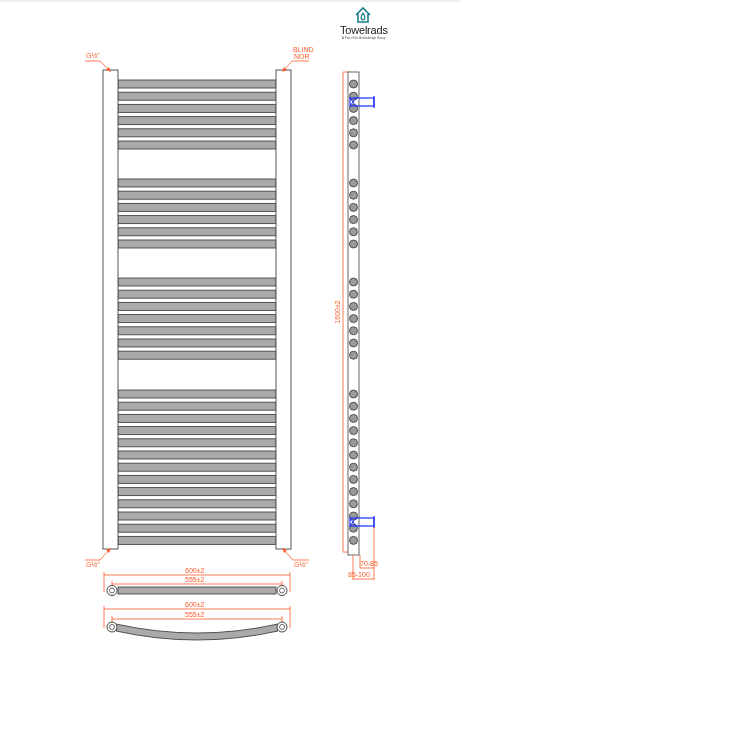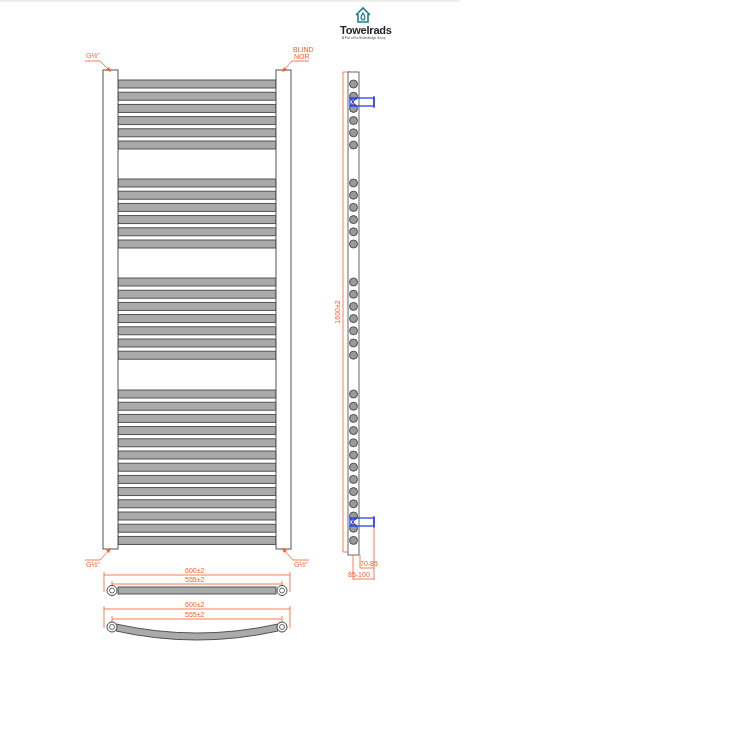--- a/index.html
+++ b/index.html
@@ -1,19 +1,19 @@
 <!DOCTYPE html>
 <html><head>
   <meta charset="utf-8">
   <style>
     html, body { margin: 0; padding: 0; background: #ffffff; }
     body { width: 750px; height: 750px; position: relative; overflow: hidden; font-family: "Liberation Sans", sans-serif; }
     .topline { position: absolute; left: 0; top: 0; width: 460px; height: 2px; background: #eeeeee; }
     .logo { position: absolute; left: 340px; top: 6px; width: 44px; height: 32px; }
-    .logo-text { position: absolute; left: 0; top: 18px; font-size: 11px; font-weight: bold; color: #222; letter-spacing: -0.2px; white-space: nowrap; }
+    .logo-text { position: absolute; left: 0; top: 18px; font-size: 11px; font-weight: normal; color: #222; letter-spacing: -0.2px; white-space: nowrap; }
     .logo-sub { position: absolute; left: 2px; top: 30px; font-size: 3px; color: #555; white-space: nowrap; }
     .logo-house { position: absolute; left: 14px; top: 0; }
     svg.drawing { position: absolute; left: 0; top: 0; }
     .dim-text { font-family: "Liberation Sans", sans-serif; font-size: 7px; fill: #ff5a2a; }
   </style>
 </head>
 <body>
 
 <div class="topline"></div>
 

